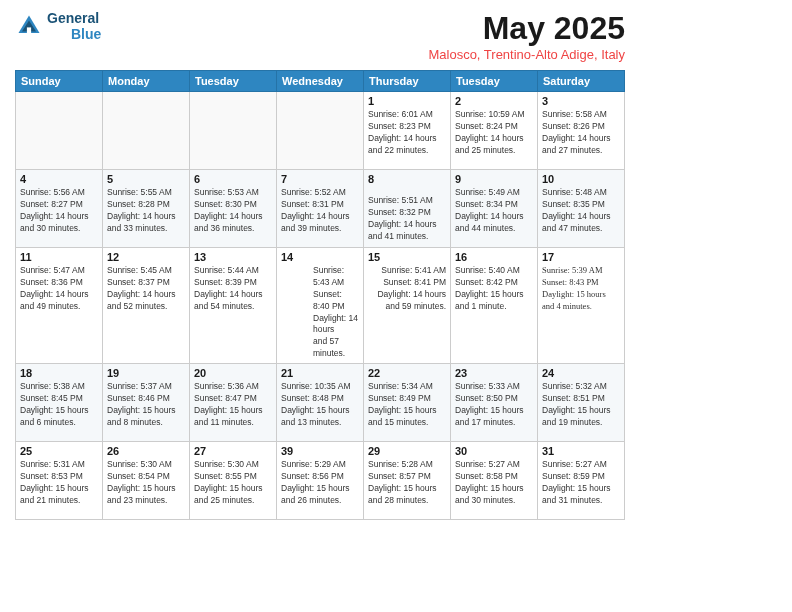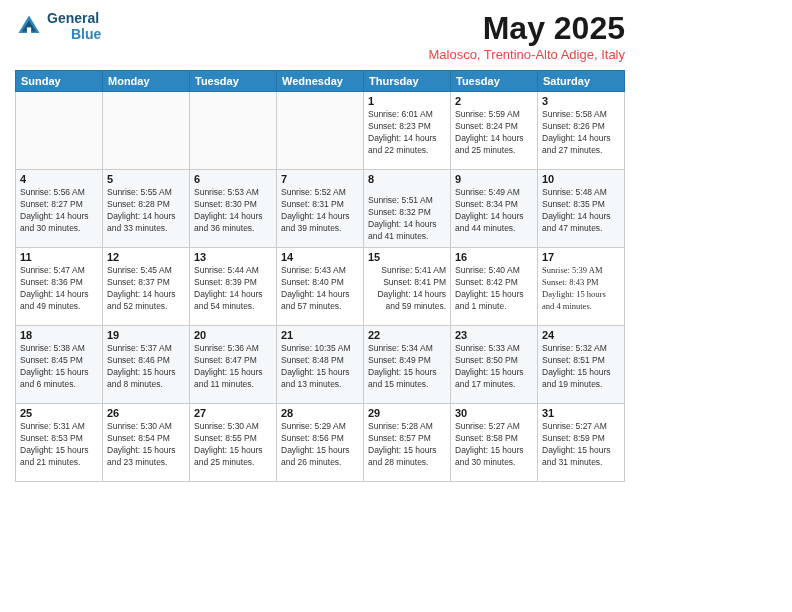--- a/index.html
+++ b/index.html
@@ -123,21 +123,21 @@
           <td class="empty"></td>
           <td>
             <span class="day-num">1</span>
             <div class="day-info" style="white-space: pre-line;">Sunrise: 6:01 AM
 Sunset: 8:23 PM
 Daylight: 14 hours
 and 22 minutes.</div>
           </td>
           <td>
             <span class="day-num">2</span>
-            <div class="day-info" style="white-space: pre-line;">Sunrise: 5:59 AM
+            <div class="day-info" style="white-space: pre-line;">Sunrise: 10:59 AM
 Sunset: 8:24 PM
 Daylight: 14 hours
 and 25 minutes.</div>
           </td>
           <td>
             <span class="day-num">3</span>
             <div class="day-info" style="white-space: pre-line;">Sunrise: 5:58 AM
 Sunset: 8:26 PM
 Daylight: 14 hours
 and 27 minutes.</div>
@@ -211,21 +211,21 @@
           </td>
           <td>
             <span class="day-num">13</span>
             <div class="day-info" style="white-space: pre-line;">Sunrise: 5:44 AM
 Sunset: 8:39 PM
 Daylight: 14 hours
 and 54 minutes.</div>
           </td>
           <td>
             <span class="day-num">14</span>
-            <div class="day-info" style="white-space: pre-line;">Sunrise: 5:43 AM
+            <div class="day-info" style="white-space: pre-line; margin-left: 32px;">Sunrise: 5:43 AM
 Sunset: 8:40 PM
 Daylight: 14 hours
 and 57 minutes.</div>
           </td>
           <td>
             <span class="day-num">15</span>
             <div class="day-info" style="white-space: pre-line; text-align: right;">Sunrise: 5:41 AM
 Sunset: 8:41 PM
 Daylight: 14 hours
 and 59 minutes.</div>
@@ -312,21 +312,21 @@
 and 23 minutes.</div>
           </td>
           <td>
             <span class="day-num">27</span>
             <div class="day-info" style="white-space: pre-line;">Sunrise: 5:30 AM
 Sunset: 8:55 PM
 Daylight: 15 hours
 and 25 minutes.</div>
           </td>
           <td>
-            <span class="day-num">28</span>
+            <span class="day-num">39</span>
             <div class="day-info" style="white-space: pre-line;">Sunrise: 5:29 AM
 Sunset: 8:56 PM
 Daylight: 15 hours
 and 26 minutes.</div>
           </td>
           <td>
             <span class="day-num">29</span>
             <div class="day-info" style="white-space: pre-line;">Sunrise: 5:28 AM
 Sunset: 8:57 PM
 Daylight: 15 hours

